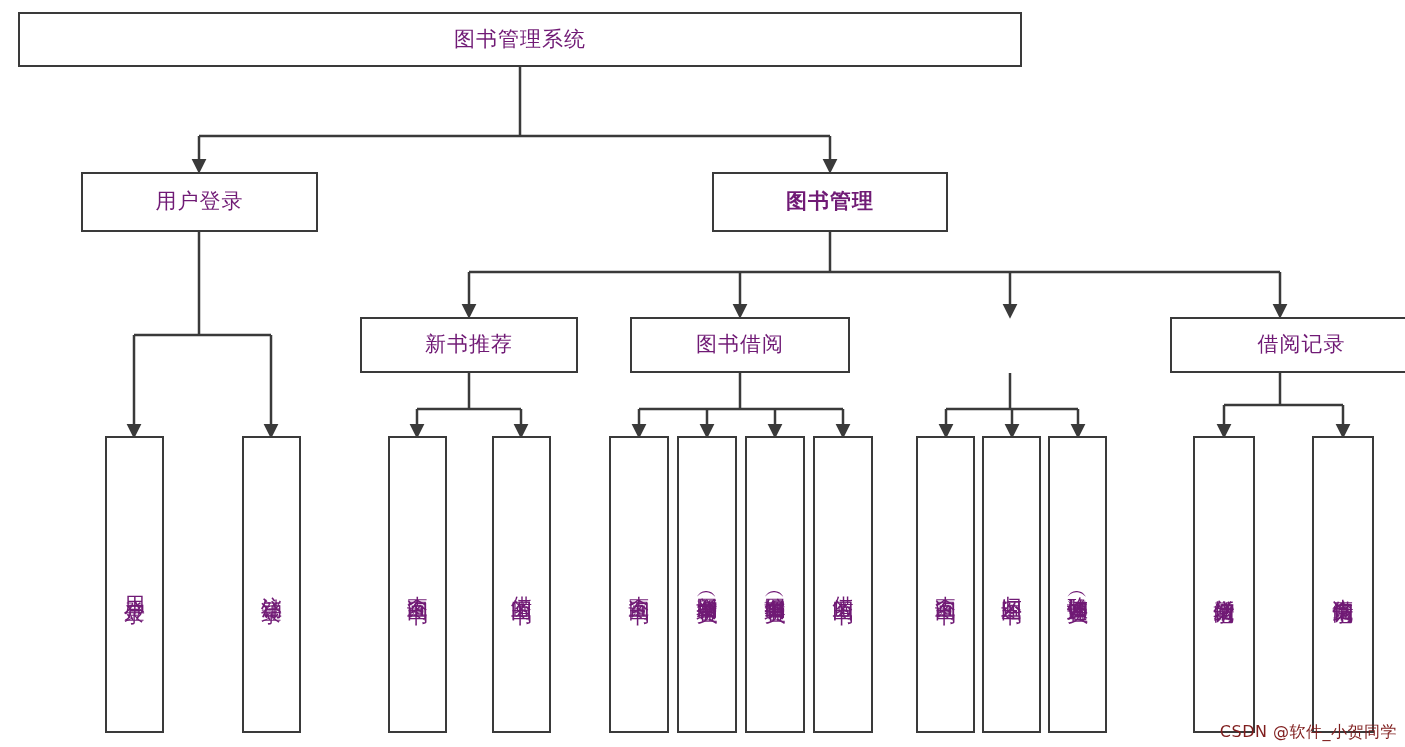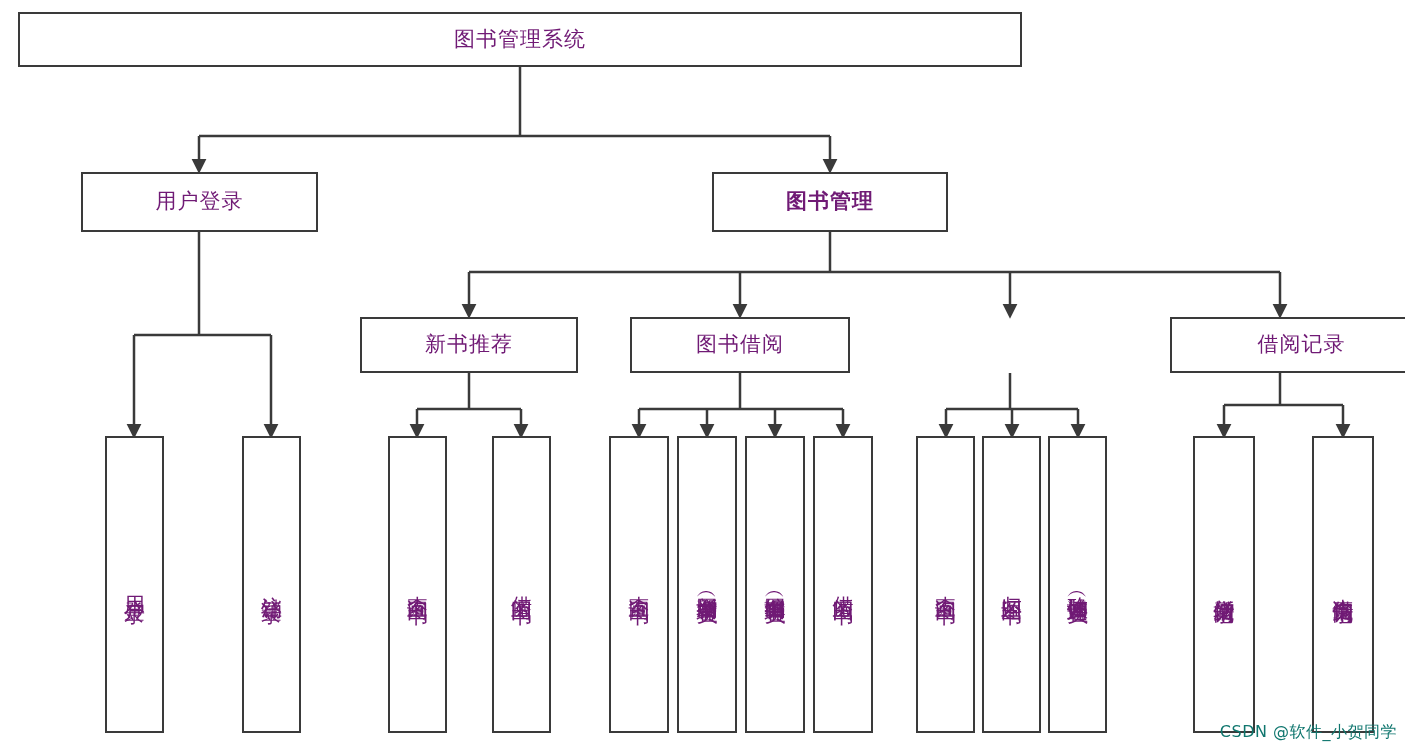--- a/index.html
+++ b/index.html
@@ -57,21 +57,21 @@
     letter-spacing: 1px;
   }
   .node-title {
     font-size: 22px;
   }
   #watermark {
     position: absolute;
     right: 8px;
     bottom: 4px;
     font-size: 16px;
-    color: #0f766e;
+    color: #7f1d1d;
     letter-spacing: 0.5px;
     white-space: nowrap;
     z-index: 5;
     user-select: none;
   }
 </style>
 </head>
 <body>
 
 <div id="diagram-root">

